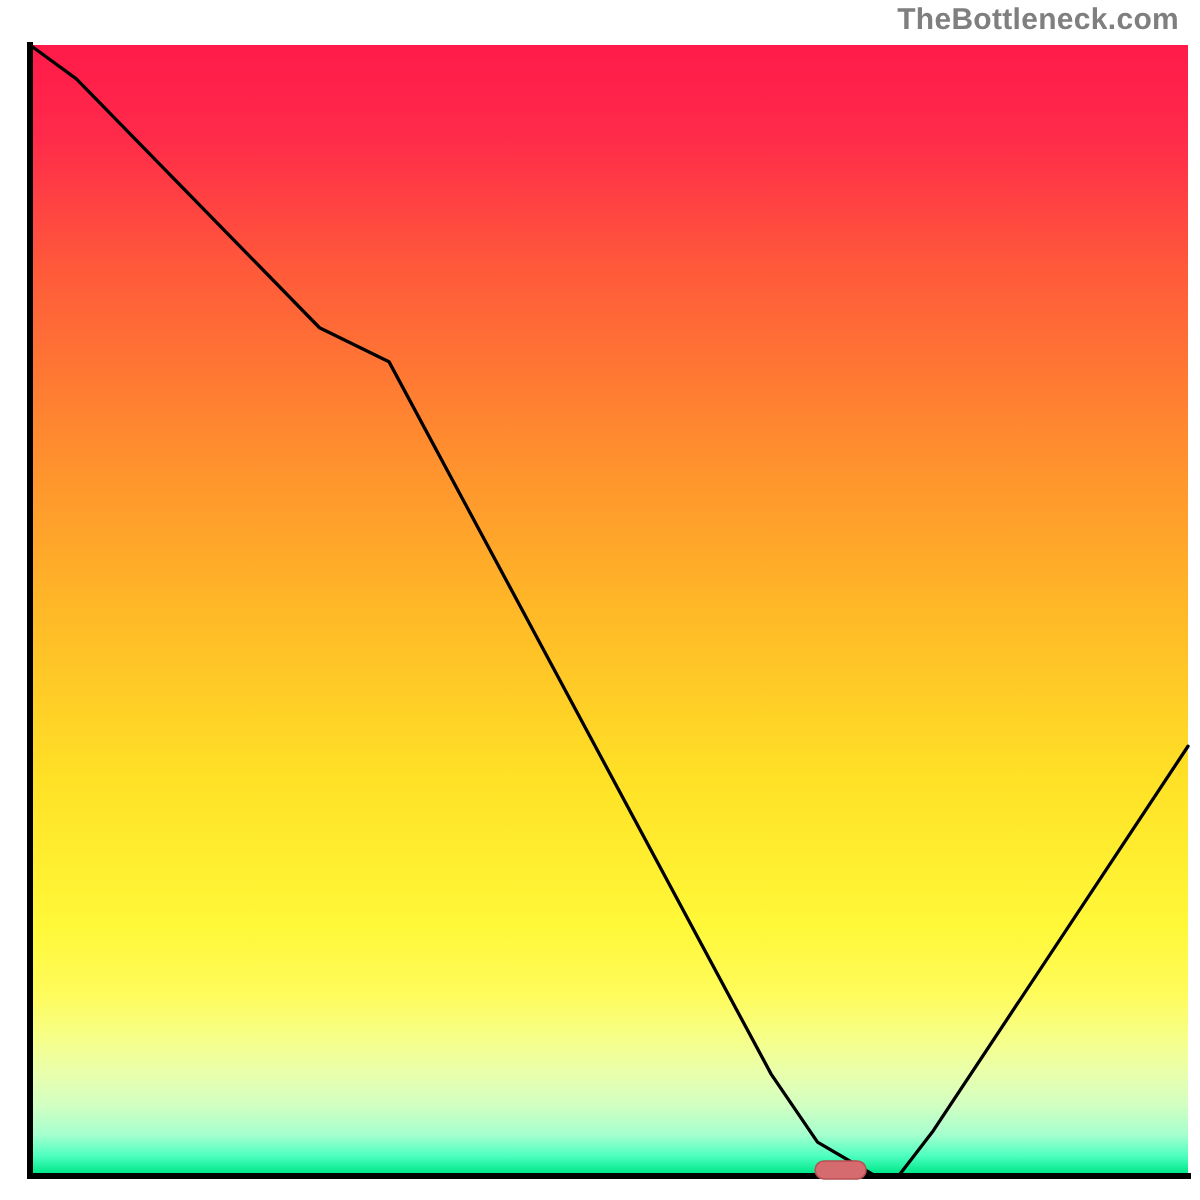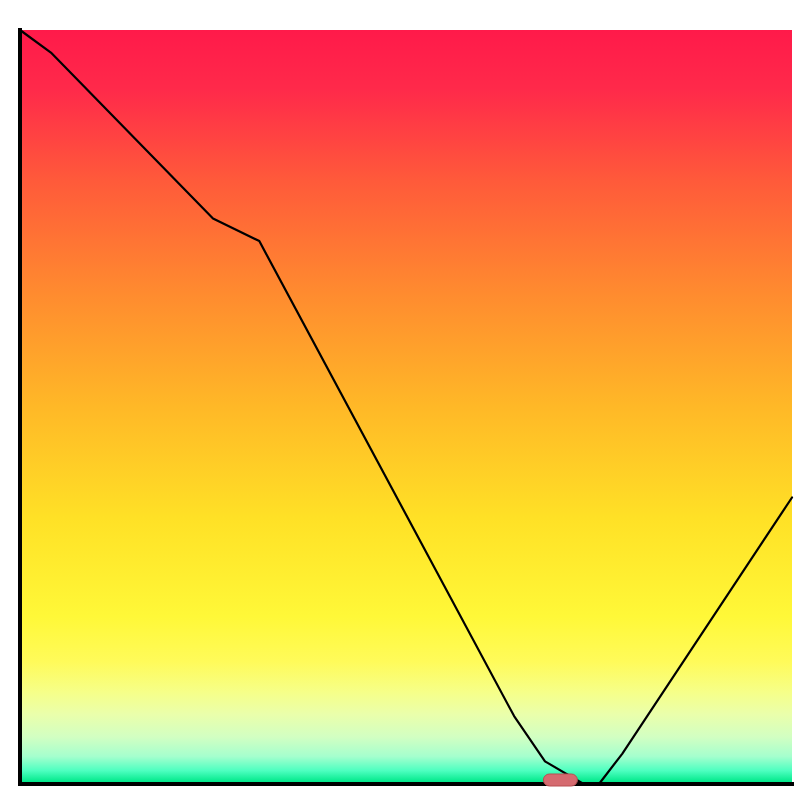--- a/index.html
+++ b/index.html
@@ -26,20 +26,21 @@
     letter-spacing: 0.2px;
   }
   svg {
     display: block;
   }
 </style>
 </head>
 <body>
 
 <div class="chart-wrap">
+  <div class="watermark">TheBottleneck.com</div>
   <svg id="chart-svg" width="800" height="800" viewBox="0 0 800 800">
       <defs>
         <linearGradient id="bg-grad" x1="0" y1="0" x2="0" y2="1">
           <stop offset="0%" stop-color="#ff1a4a"></stop>
           <stop offset="8%" stop-color="#ff2a4a"></stop>
           <stop offset="20%" stop-color="#ff5a3a"></stop>
           <stop offset="35%" stop-color="#ff8b2f"></stop>
           <stop offset="50%" stop-color="#ffb827"></stop>
           <stop offset="65%" stop-color="#ffe126"></stop>
           <stop offset="78%" stop-color="#fff838"></stop>

